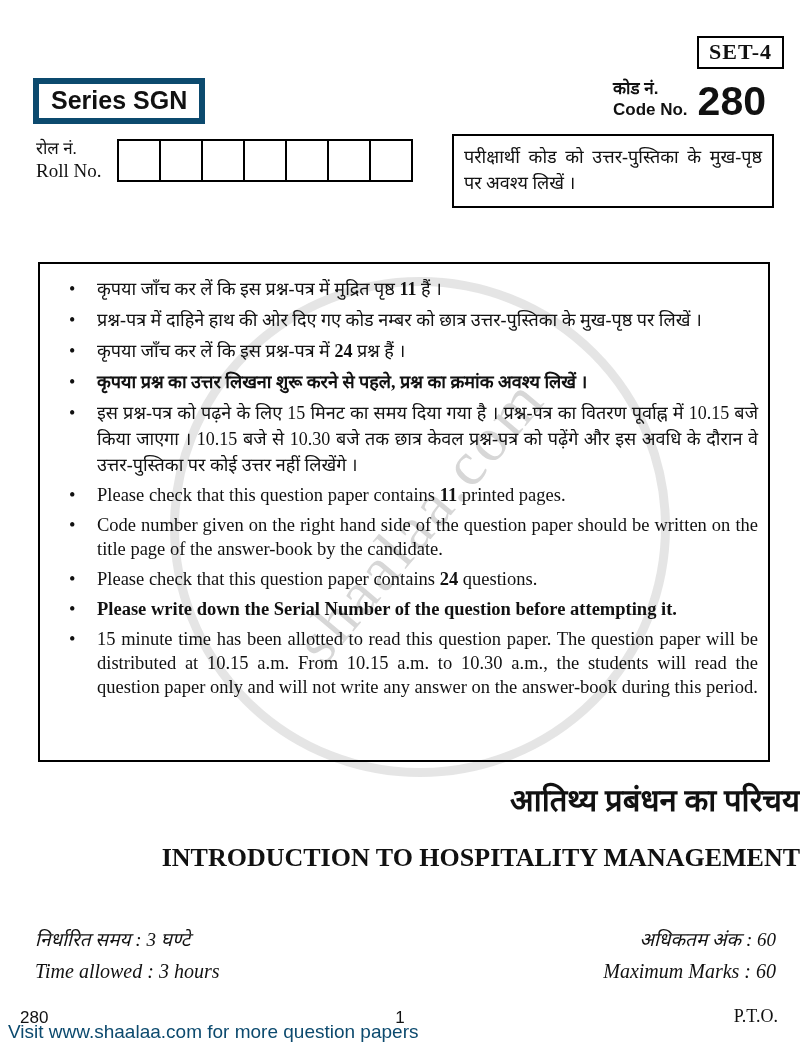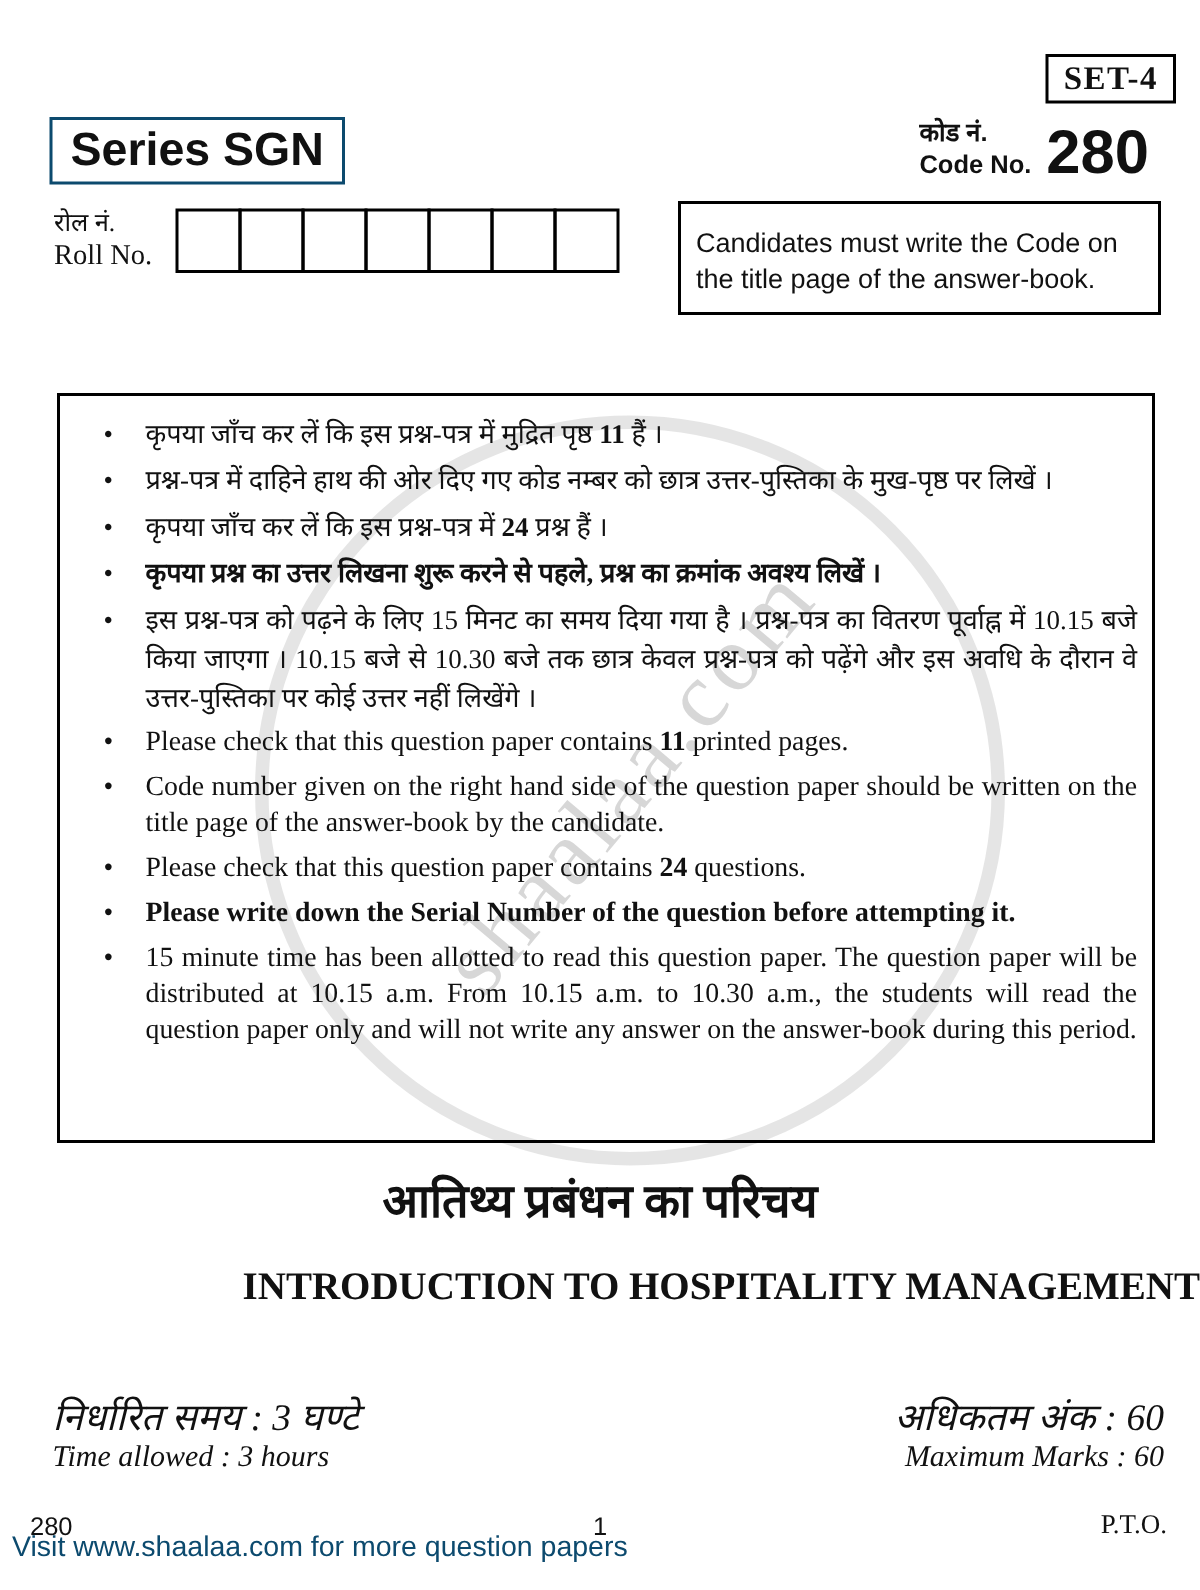--- a/index.html
+++ b/index.html
@@ -18,22 +18,22 @@
     font-size:62px; letter-spacing:4px; color:#bdbdbd; opacity:.6; white-space:nowrap;
   }
   .layer { position:absolute; z-index:1; }
 
   
   .set-box {
     top:36px; right:16px; border:2px solid #000; padding:1px 10px 2px;
     font-weight:bold; font-size:22px; letter-spacing:1px; font-family:"Liberation Serif", serif;
   }
   .series-box {
-    top:78px; left:33px; border:2px solid #0c4a6e; padding:2px 12px 3px;
-    font-family:"Liberation Sans", sans-serif; font-weight:bold; font-size:31px;
+    top:78px; left:33px; border:6px solid #0c4a6e; padding:2px 12px 3px;
+    font-family:"Liberation Sans", sans-serif; font-weight:bold; font-size:25px;
   }
   .code-block { top:78px; right:34px; display:flex; align-items:flex-end; gap:10px; }
   .code-labels { font-family:"Liberation Sans", sans-serif; font-weight:bold; font-size:17px; line-height:21px; }
   .code-number { font-family:"Liberation Sans", sans-serif; font-weight:bold; font-size:41px; line-height:38px; }
 
   .roll-row { top:138px; left:36px; display:flex; align-items:center; gap:16px; }
   .roll-labels { font-size:17px; line-height:22px; }
   .roll-labels .en { font-size:19px; }
   .roll-boxes { display:flex; margin-top:1px; }
   .roll-cell { width:44px; height:43px; border:2px solid #000; margin-left:-2px; }
@@ -54,25 +54,25 @@
   .instr-item .bullet { width:57px; padding-left:29px; font-size:18px; flex:none; }
   .instr-item .txt { flex:1; padding-right:10px; text-align:justify; }
   .instr-item.h { margin-bottom:5px; }
   .instr-item.h .txt, .instr-item.h .bullet { font-size:18px; line-height:26px; }
   .instr-item.e { margin-bottom:6px; }
   .instr-item.e .txt, .instr-item.e .bullet { font-size:18.5px; line-height:24px; }
   .instr-item .txt b { font-weight:bold; }
   .instr-item.bold .txt { font-weight:bold; }
 
   
-  .title-hi { top:778px; left:0; width:100%; text-align:center; font-weight:bold; font-size:31px; }
+  .title-hi { top:778px; left:0; width:100%; text-align:right; font-weight:bold; font-size:31px; }
   .title-en { top:843px; left:0; width:100%; text-align:right; font-weight:bold; font-size:26px; font-family:"Liberation Serif", serif; }
 
   
-  .meta { font-style:italic; font-size:25px; }
+  .meta { font-style:italic; font-size:19px; }
   .meta-hi-left  { top:926px; left:35px; }
   .meta-hi-right { top:926px; right:24px; }
   .meta-en-left  { top:960px; left:35px; font-size:20px; }
   .meta-en-right { top:960px; right:24px; font-size:20px; }
 
   
   .footer-code { top:1008px; left:20px;  font-family:"Liberation Sans", sans-serif; font-size:17px; }
   .footer-page { top:1008px; left:0; width:100%; text-align:center; font-family:"Liberation Sans", sans-serif; font-size:17px; }
   .footer-pto  { top:1006px; right:22px; font-family:Liberation Serif, serif; font-size:18px; }
   .visit-line  { top:1021px; left:8px; font-family:"Liberation Sans", sans-serif; font-size:19px; color:#0c4a6e; }
@@ -104,21 +104,21 @@
       <div class="roll-cell"></div>
       <div class="roll-cell"></div>
       <div class="roll-cell"></div>
       <div class="roll-cell"></div>
       <div class="roll-cell"></div>
       <div class="roll-cell"></div>
     </div>
 </div>
 
 <div class="layer notice-box">
-  <div class="notice-en">Candidates must write the Code on the title page of the answer-book.</div>
+  <div class="notice-hi">परीक्षार्थी कोड को उत्तर-पुस्तिका के मुख-पृष्ठ पर अवश्य लिखें ।</div>
 </div>
 
 <div class="layer instr-box">
 
   <div class="instr-item h">
     <span class="bullet">•</span>
     <div class="txt"><span>कृपया जाँच कर लें कि इस प्रश्न-पत्र में मुद्रित पृष्ठ </span><b>11</b><span> हैं ।</span></div>
   </div>
 
   <div class="instr-item h">

